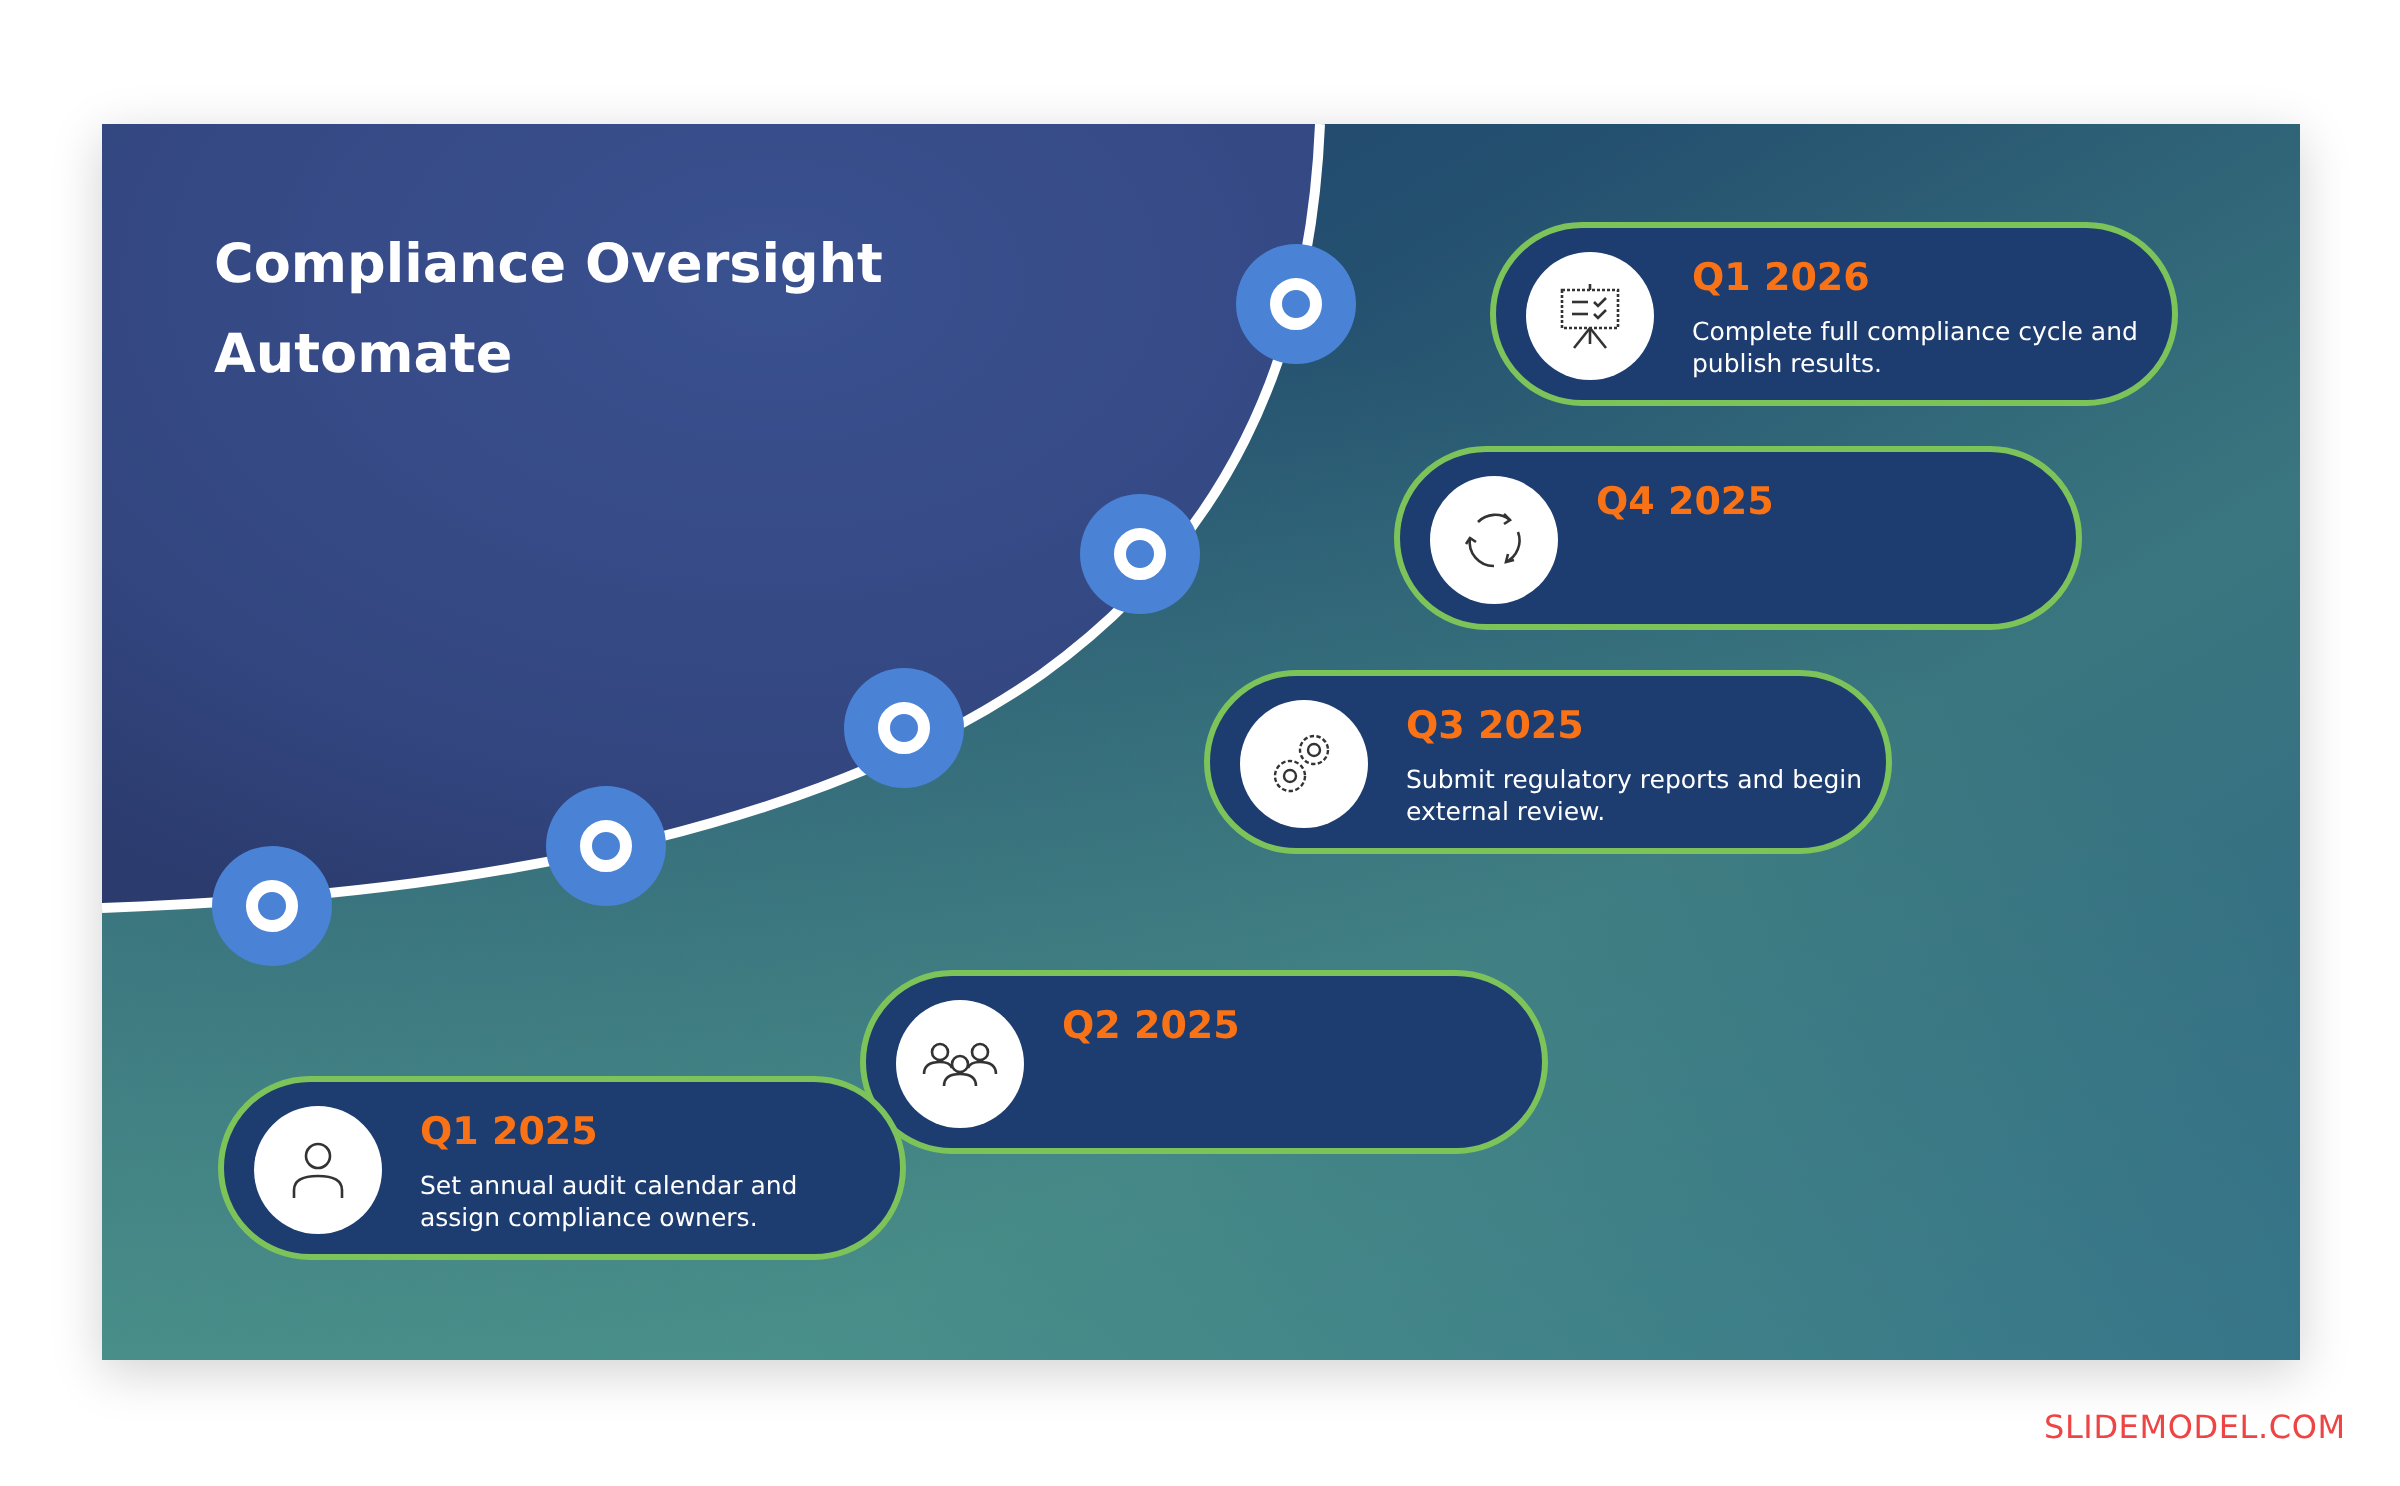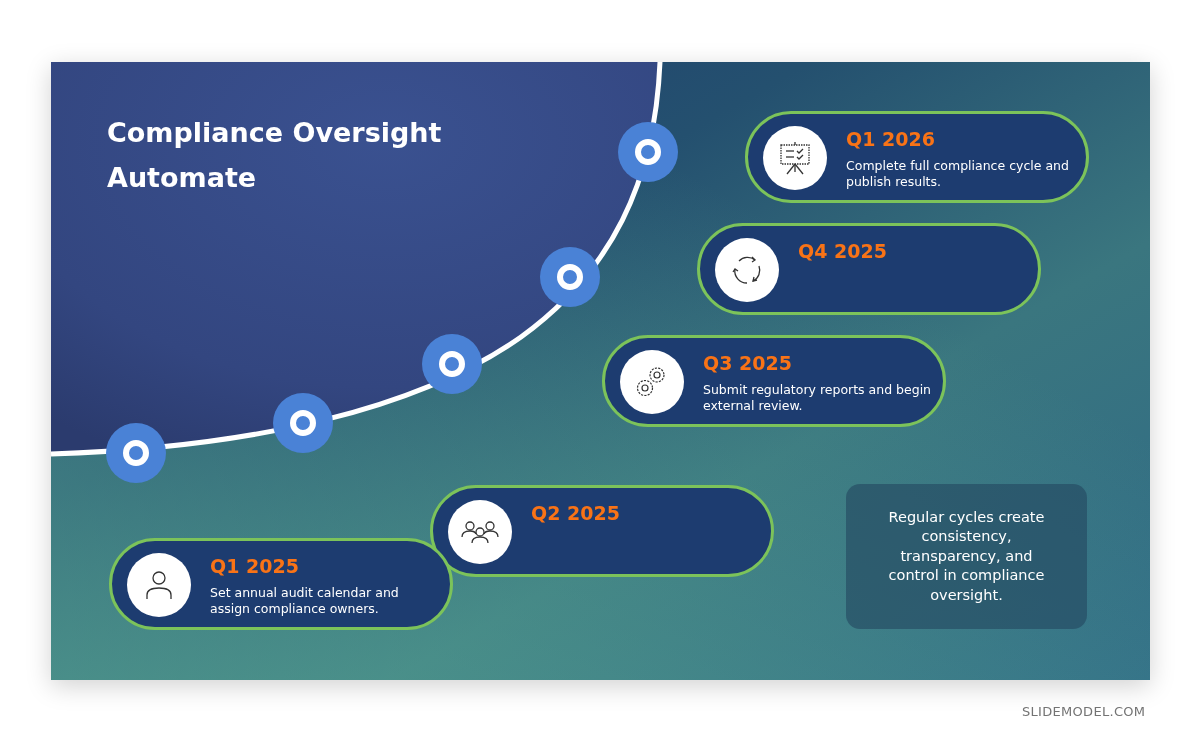--- a/index.html
+++ b/index.html
@@ -43,21 +43,21 @@
     }
     .card .desc {
       position: absolute; left: 98px; top: 44px; color: #ffffff; font-size: 12.5px; line-height: 16px; width: 230px;
     }
     .note {
       position: absolute; left: 795px; top: 422px; width: 241px; height: 145px; border-radius: 14px;
       background: rgba(35,70,95,0.6); color: #ffffff; font-size: 14.5px; line-height: 19.5px;
       text-align: center; display: flex; align-items: center; justify-content: center; padding: 0 30px; box-sizing: border-box;
     }
     .brand {
-      position: absolute; left: 1022px; top: 704px; color: #737373; font-size: 13px; letter-spacing: 0.3px;
+      position: absolute; left: 1022px; top: 704px; color: #ef4444; font-size: 16px; letter-spacing: 0.3px;
     }
   </style>
 </head>
 <body>
 
 <div class="slide">
   <svg class="bg" width="1099" height="618" viewBox="0 0 1099 618">
     <defs>
       <radialGradient id="navyGrad" cx="0.55" cy="0.2" r="0.9">
         <stop offset="0" stop-color="#3a5190"></stop>
@@ -143,18 +143,15 @@
     <div class="icon">
       <svg width="40" height="40" viewBox="0 0 40 40" fill="none" stroke="#333" stroke-width="1.3">
         <circle cx="20" cy="13" r="6"></circle>
         <path d="M8,34 L8,30 Q8,23 20,23 Q32,23 32,30 L32,34"></path>
       </svg>
     </div>
     <div class="q">Q1 2025</div>
     <div class="desc">Set annual audit calendar and assign compliance owners.</div>
   </div>
 
-  <div class="note">
-    <span>Regular cycles create consistency, transparency, and control in compliance oversight.</span>
-  </div>
 </div>
 
 <div class="brand">SLIDEMODEL.COM</div>
 
 </body></html>

